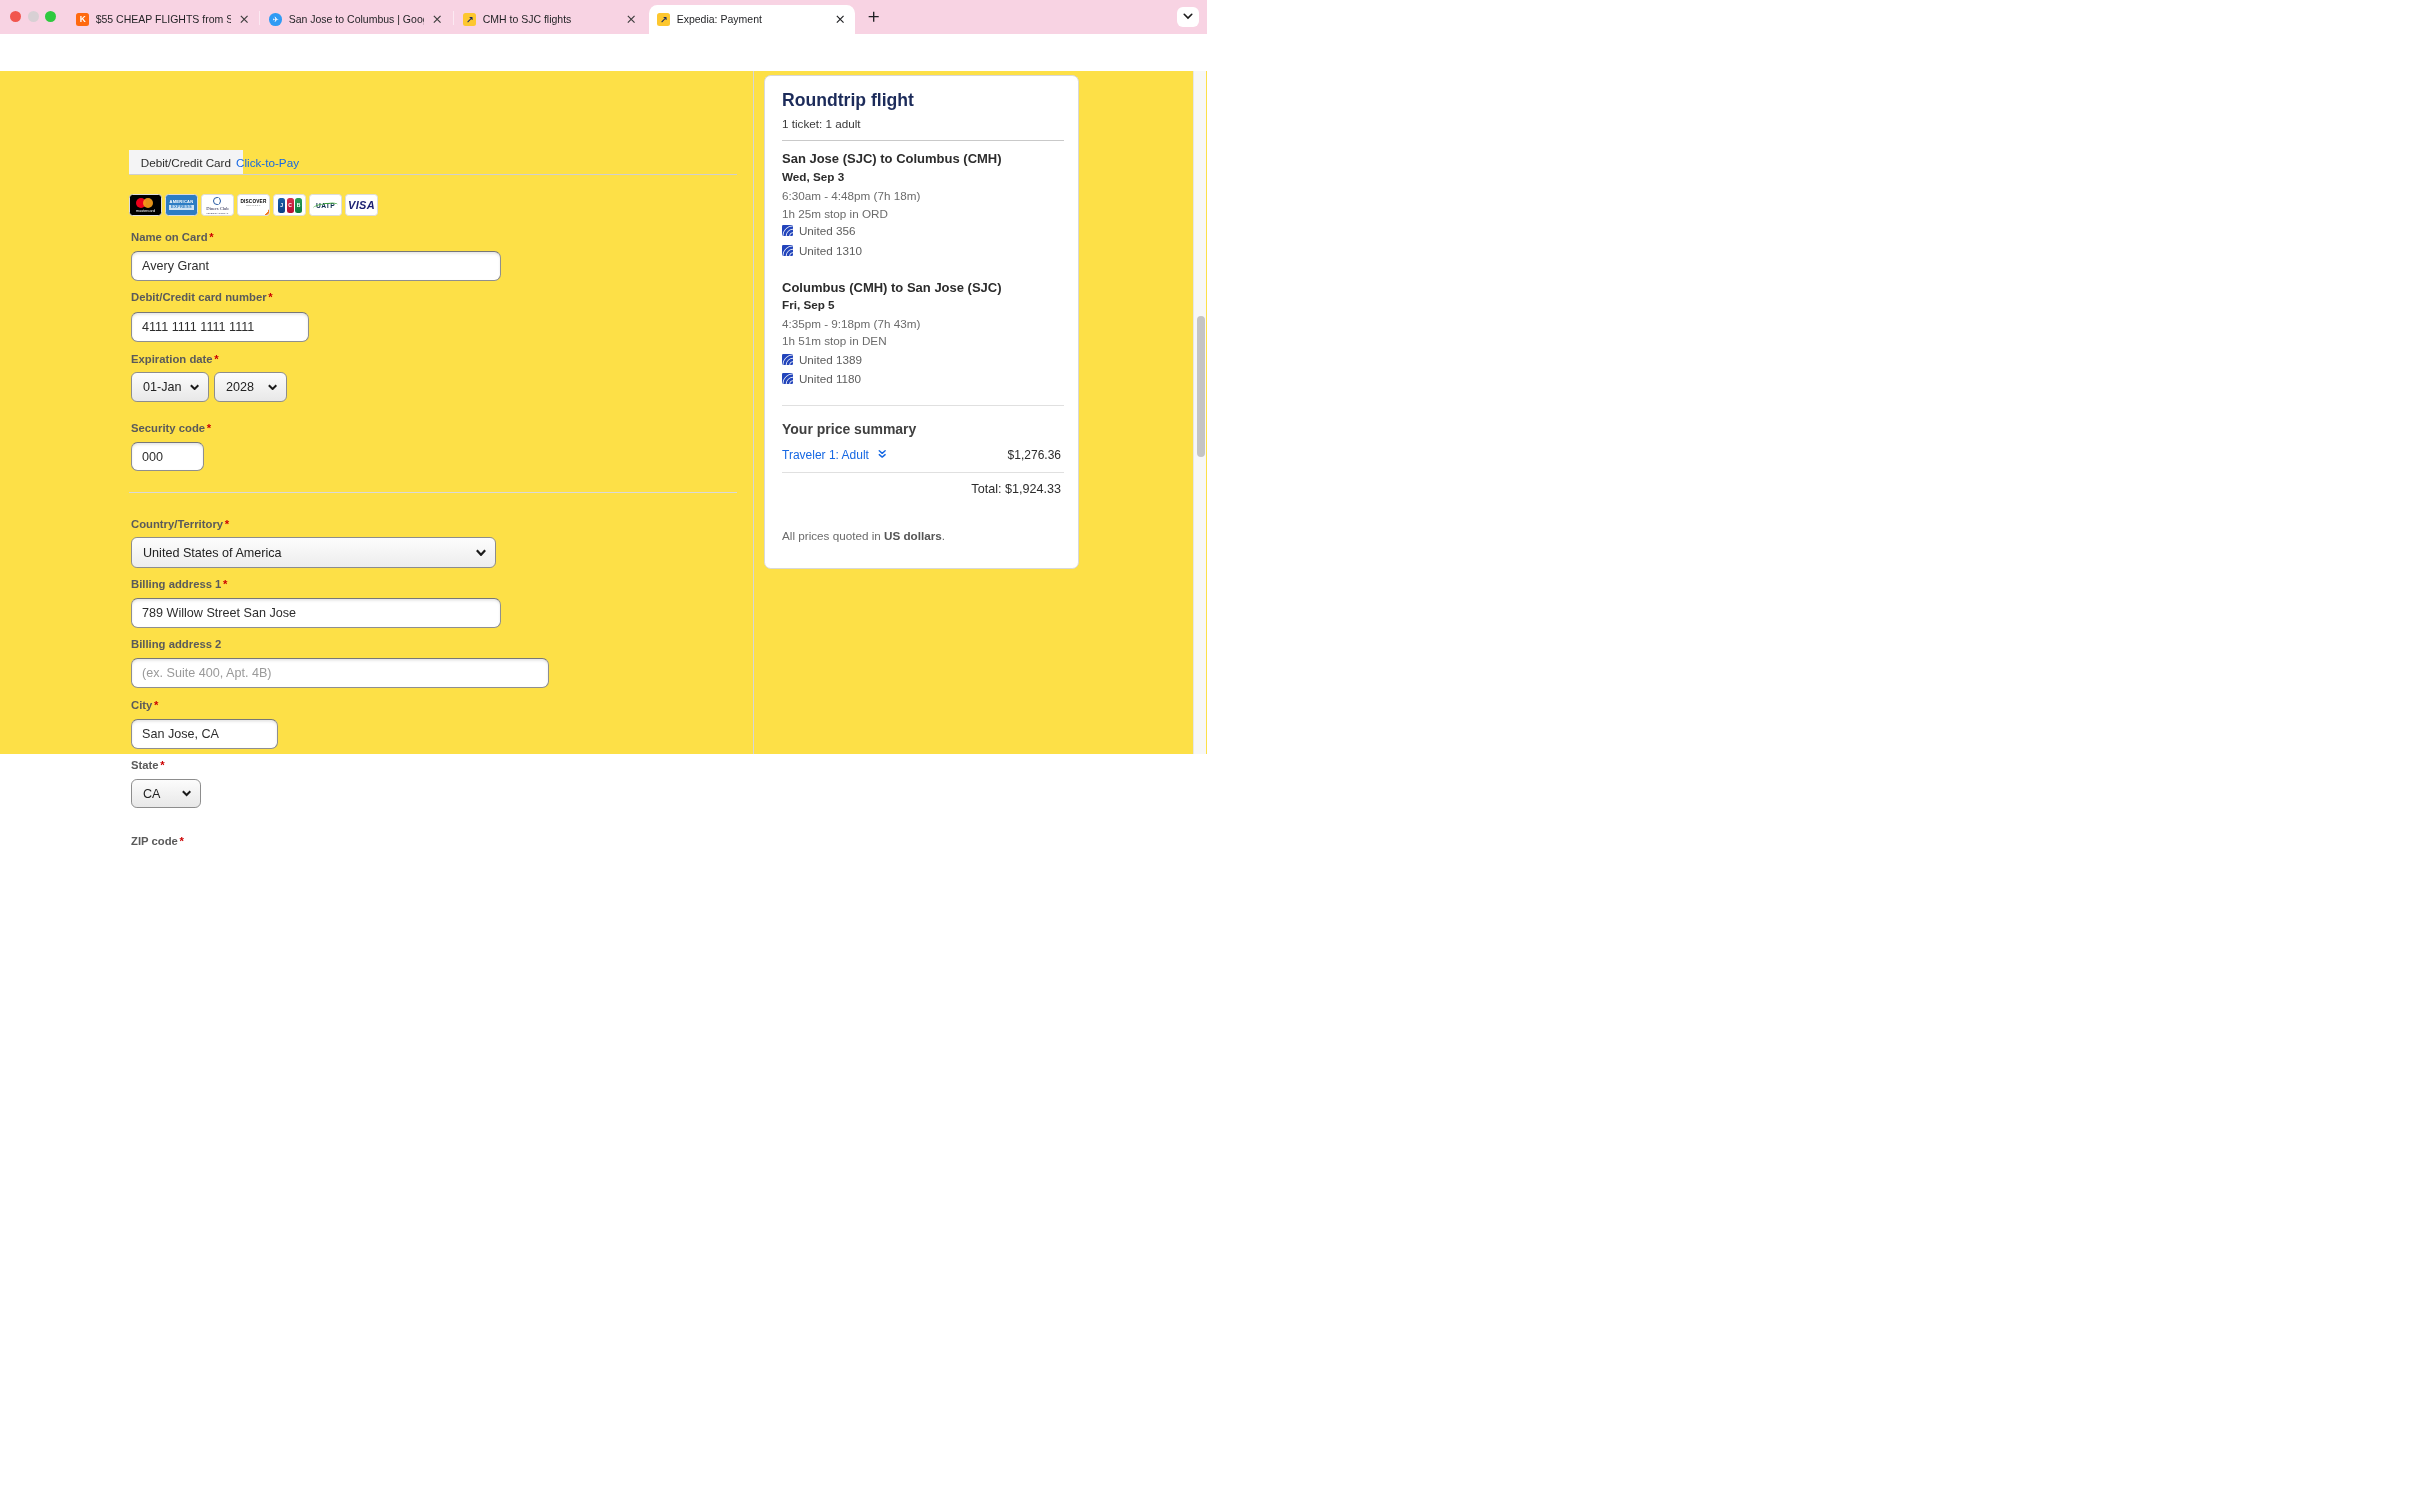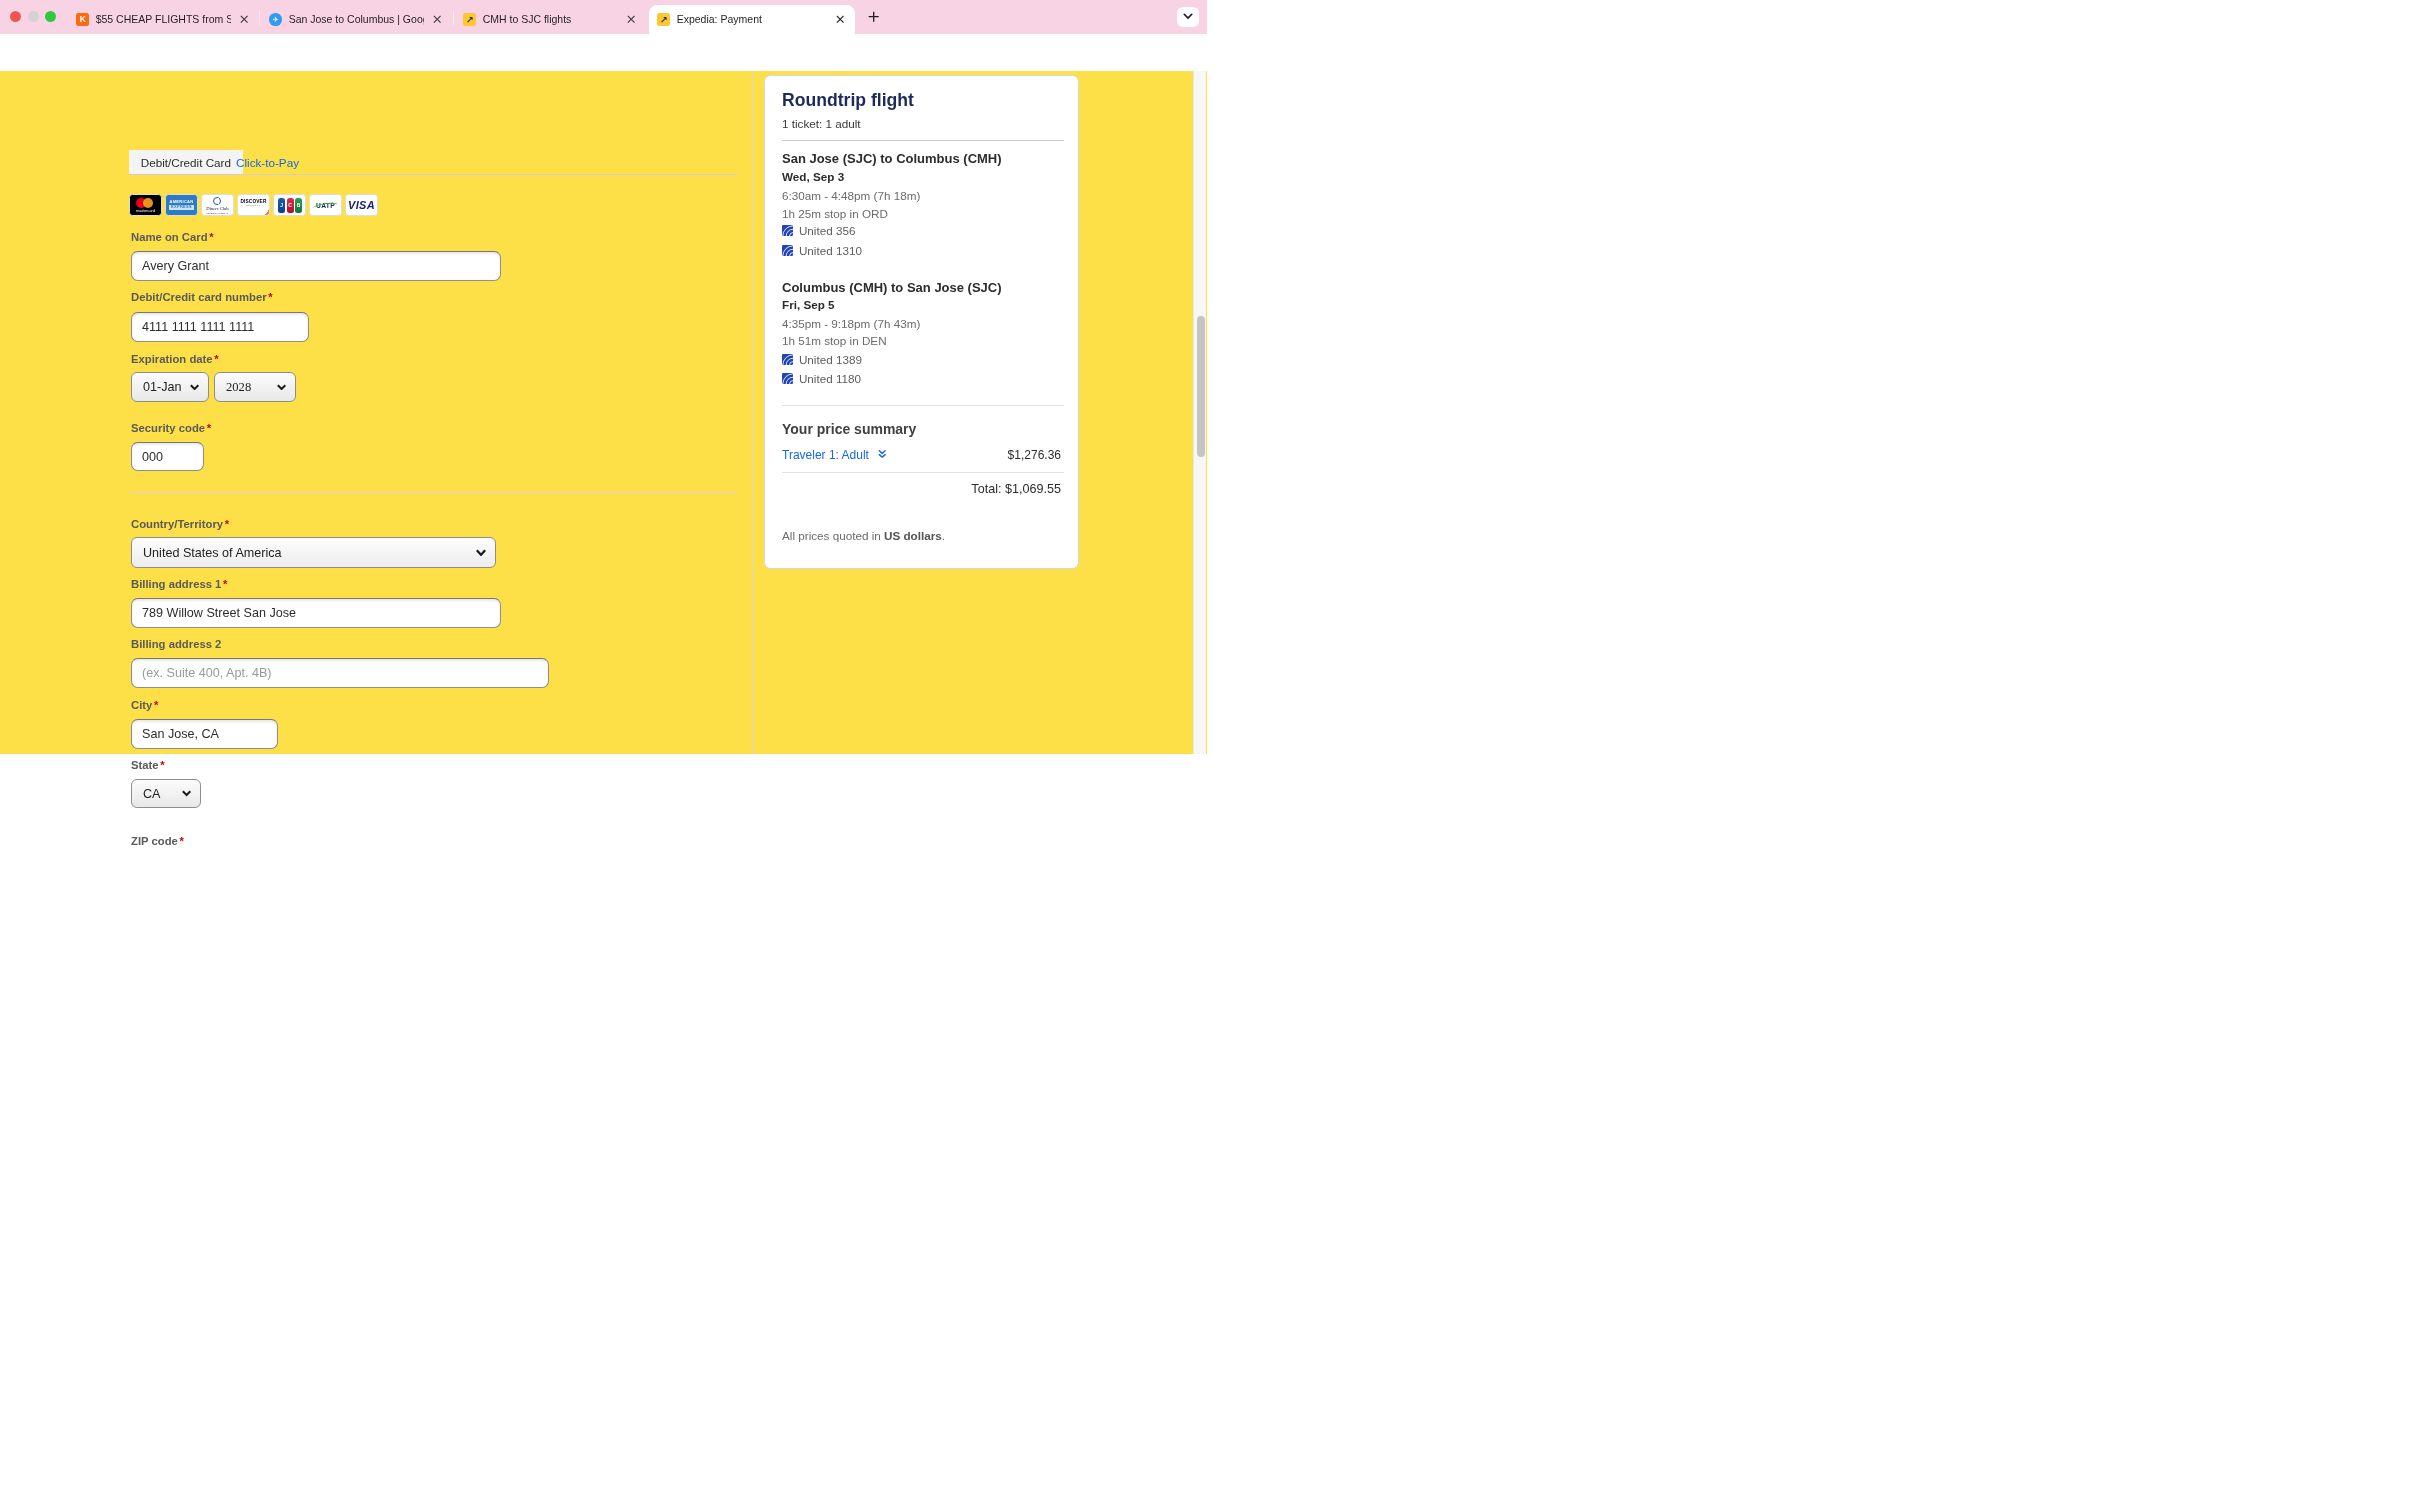--- a/index.html
+++ b/index.html
@@ -253,21 +253,21 @@
   <input class="tinput" style="left: 131px; top: 241px; width: 178px; height: 30px;" value="4111 1111 1111 1111">
 
   <div class="lbl" style="left:131px;top:282px;">
     <span>Expiration date</span><span class="req">*</span></div>
   <div class="selectbox" style="left:131px;top:301px;width:78px;height:30px;">
     <span>01-Jan</span>
     <svg width="9.2" height="6.7" viewBox="0 0 11 8">
         <path d="M1 1.5 L5.5 6 L10 1.5" stroke="#1b1b1b" stroke-width="2.4" fill="none"></path>
       </svg>
   </div>
-  <div class="selectbox" style="left:214px;top:301px;width:82px;height:30px;font-family:Liberation Serif, serif;">
+  <div class="selectbox" style="left:214px;top:301px;width:73px;height:30px;">
     <span>2028</span>
     <svg width="9.2" height="6.7" viewBox="0 0 11 8">
         <path d="M1 1.5 L5.5 6 L10 1.5" stroke="#1b1b1b" stroke-width="2.4" fill="none"></path>
       </svg>
   </div>
 
   <div class="lbl" style="left:131px;top:351px;">
     <span>Security code</span><span class="req">*</span></div>
   <input class="tinput" style="left: 131px; top: 371px; width: 73px; height: 29px;" value="000">
 
@@ -358,20 +358,20 @@
   <div class="side-abs" style="left:17px;top:372px;font-size:12px;color:#1668e3;display:flex;align-items:center;gap:9px;">
     <span>Traveler 1: Adult</span>
     <svg width="8.4" height="9.2" viewBox="0 0 10 11">
       <path d="M1.5 1 L5 4 L8.5 1 M1.5 5.5 L5 8.5 L8.5 5.5" stroke="#1668e3" stroke-width="1.7" fill="none" stroke-linecap="round" stroke-linejoin="round"></path>
       </svg>
   </div>
   <div class="side-abs" style="right:17px;top:372px;font-size:12px;color:#2c2c2c;">$1,276.36</div>
 
   <div style="position:absolute;left:17px;top:396px;width:282px;height:0.8px;background:#e0e0e0;"></div>
 
-  <div class="side-abs" style="right:17px;top:406px;font-size:12.6px;color:#2c2c2c;font-weight:500;">Total: $1,069.55</div>
+  <div class="side-abs" style="right:17px;top:406px;font-size:12.6px;color:#2c2c2c;font-weight:500;">Total: $1,924.33</div>
 
   <div class="side-abs" style="left:17px;top:453px;font-size:11.7px;color:#6b6b6b;"><span>All prices quoted in </span><b style="color:#555;">US dollars</b><span>.</span></div>
 </div>
 
 <div id="scrolltrack"></div>
 <div id="scrollthumb"></div>
 
 
 </body></html>

